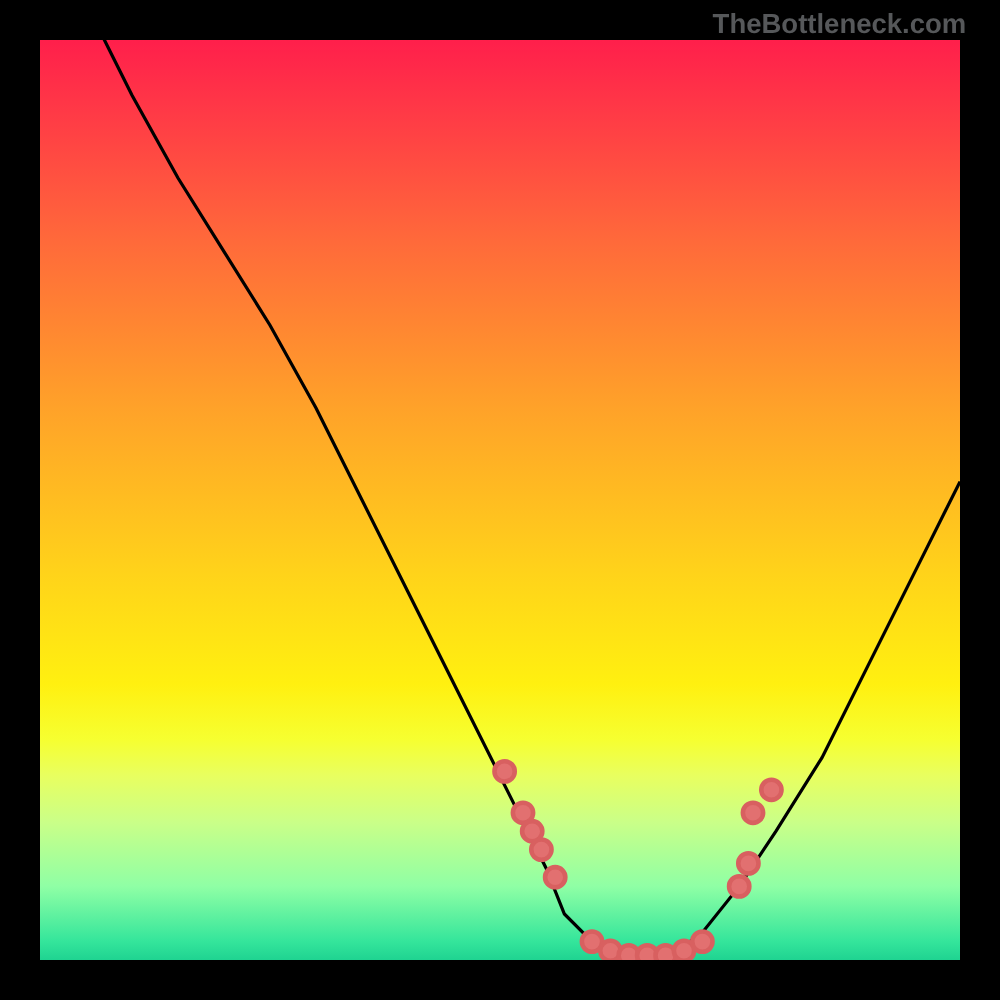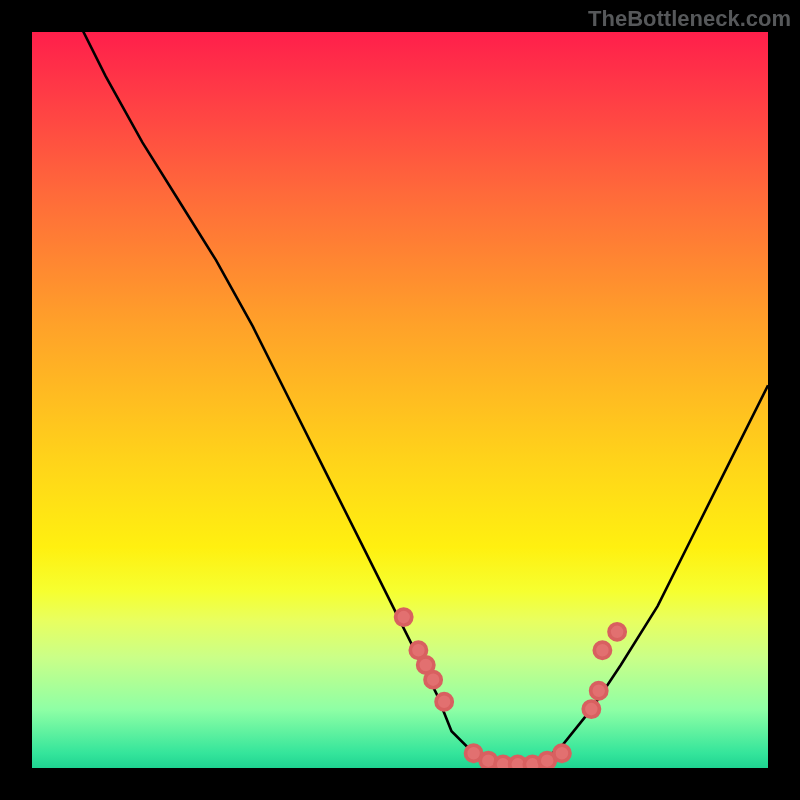--- a/index.html
+++ b/index.html
@@ -6,21 +6,21 @@
   html, body { width: 800px; height: 800px; overflow: hidden; background: #000; }
   .frame {
     position: relative;
     width: 800px;
     height: 800px;
     background: #000;
   }
   .watermark {
     position: absolute;
     top: 6px;
-    right: 9px;
+    right: 27px;
     font-family: Arial, Helvetica, sans-serif;
     font-size: 22px;
     font-weight: 600;
     color: #56585a;
     letter-spacing: 0px;
   }
   .plot {
     position: absolute;
     top: 32px;
     left: 32px;

